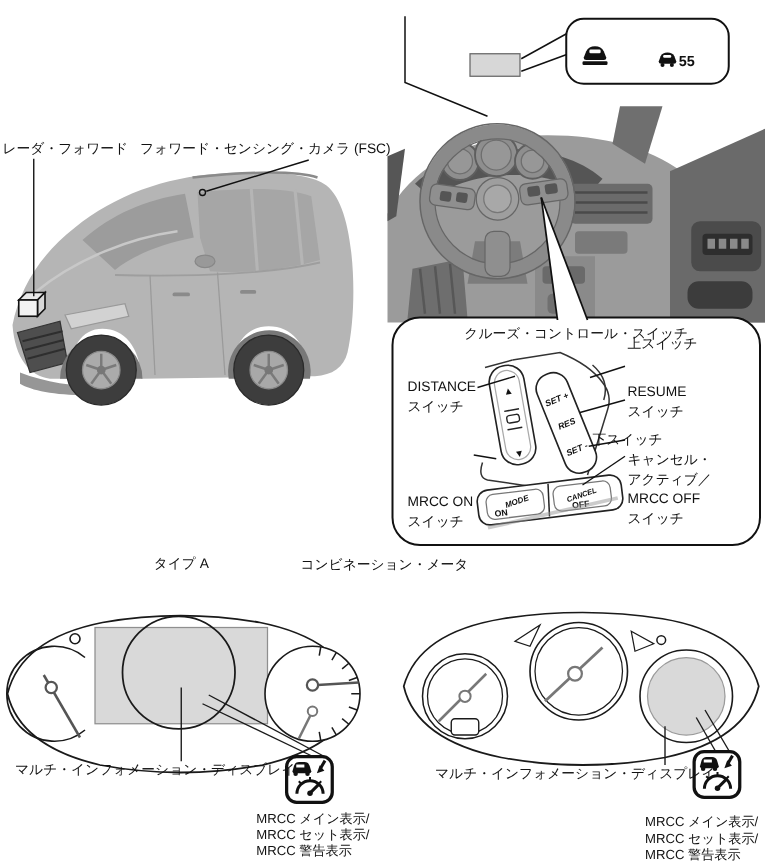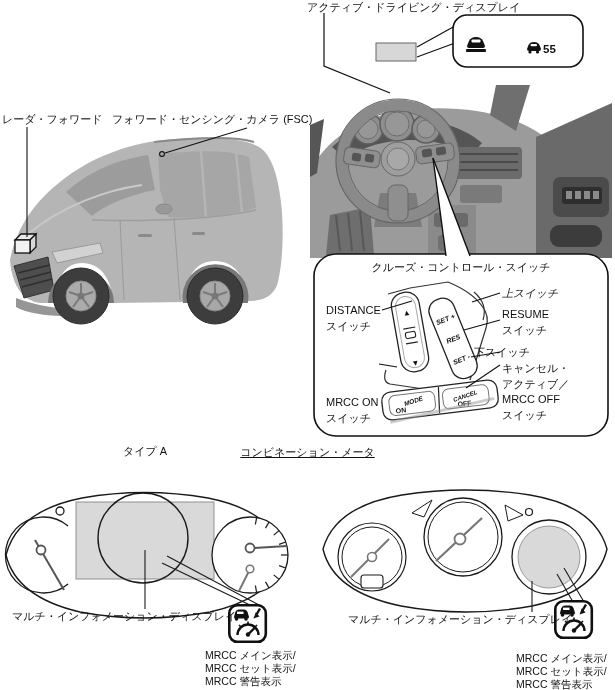--- a/index.html
+++ b/index.html
@@ -248,49 +248,48 @@
     <circle cx="229" cy="70" r="37" fill="#fff" stroke="#1a1a1a" stroke-width="1.3"></circle>
     <circle cx="229" cy="70" r="31" fill="#d9d9d9" stroke="#9a9a9a"></circle>
     <circle cx="209" cy="25" r="3.5" fill="#fff" stroke="#1a1a1a" stroke-width="1.2"></circle>
   </g>
   <line x1="532" y1="581" x2="532" y2="612" stroke="#1a1a1a" stroke-width="1.1"></line>
   <line x1="557" y1="574" x2="573" y2="602" stroke="#1a1a1a" stroke-width="1.1"></line>
   <line x1="564" y1="568" x2="584" y2="602" stroke="#1a1a1a" stroke-width="1.1"></line>
   <use href="#mrccIcon" transform="translate(554,600)"></use>
 </svg>
 
-<div class="lbl" style="left:307px;top:1px;">アクティブ・ドライビング・ディスプレイ</div>
 
 <div class="lbl" style="left:2px;top:113px;">レーダ・フォワード</div>
 <div class="lbl ctr" style="left:314px;top:261px;width:294px;">クルーズ・コントロール・スイッチ</div>
 
 <div class="lbl" style="left:112px;top:113px;">フォワード・センシング・カメラ (FSC)</div>
 
 <div class="lbl lbl2" style="left:326px;top:303px;">
   <div>DISTANCE</div>
   <div>スイッチ</div>
 </div>
-<div class="lbl" style="left:502px;top:287px;font-style:italic;">上スイッチ</div>
+<div class="lbl" style="left:502px;top:269px;">上スイッチ</div>
 <div class="lbl lbl2" style="left:502px;top:307px;">
   <div>RESUME</div>
   <div>スイッチ</div>
 </div>
 <div class="lbl" style="left:474px;top:346px;">下スイッチ</div>
 <div class="lbl lbl2" style="left:326px;top:351px;margin-top:44px;">
   <div>MRCC ON</div>
   <div>スイッチ</div>
 </div>
 <div class="lbl lbl2" style="left:502px;top:361px;">
   <div>キャンセル・</div>
   <div>アクティブ／</div>
   <div>MRCC OFF</div>
   <div>スイッチ</div>
 </div>
 
-<div class="lbl ctr" style="left:0;top:446px;width:615px;text-decoration:underline;">コンビネーション・メータ</div>
+<div class="lbl ctr" style="left:0;top:446px;width:615px;">コンビネーション・メータ</div>
 <div class="lbl ctr" style="left:0;top:445px;width:290px;">タイプ A</div>
 
 <div class="lbl" style="left:12px;top:610px;">マルチ・インフォメーション・ディスプレイ</div>
 <div class="lbl small" style="left:205px;top:649px;">
   <div>MRCC メイン表示/</div>
   <div>MRCC セット表示/</div>
   <div>MRCC 警告表示</div>
 </div>
 
 <div class="lbl" style="left:348px;top:613px;">マルチ・インフォメーション・ディスプレイ</div>

